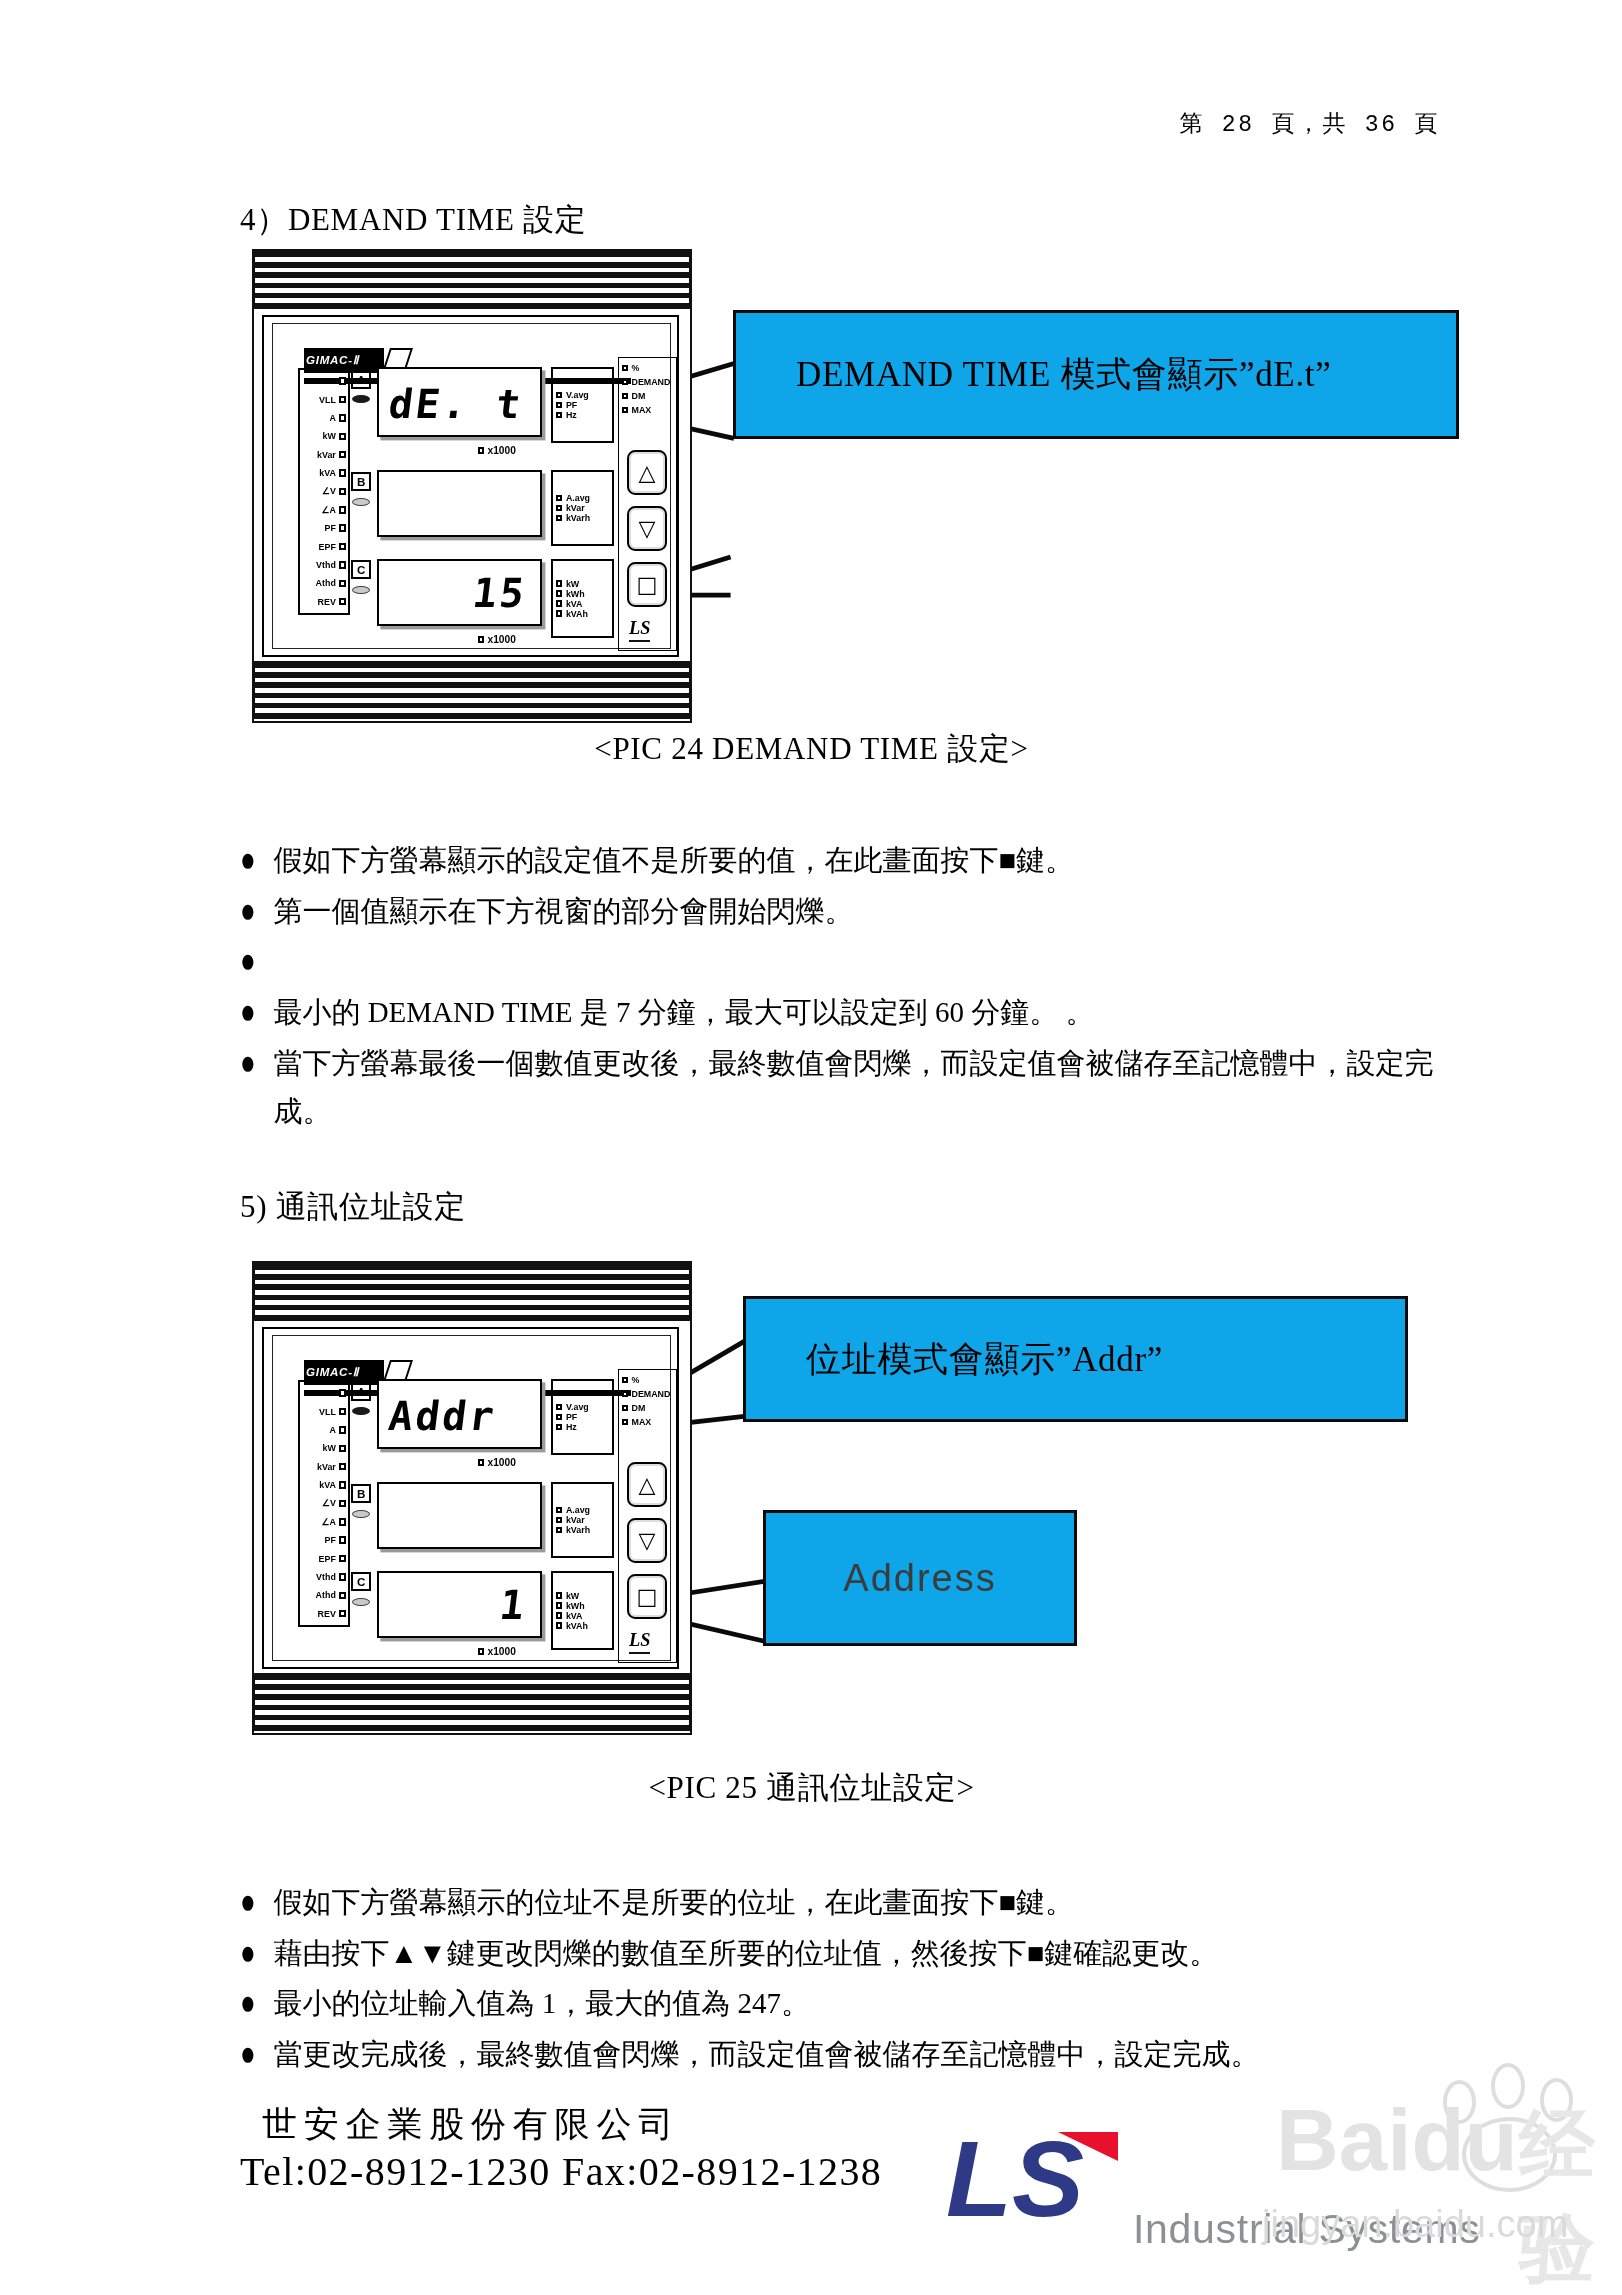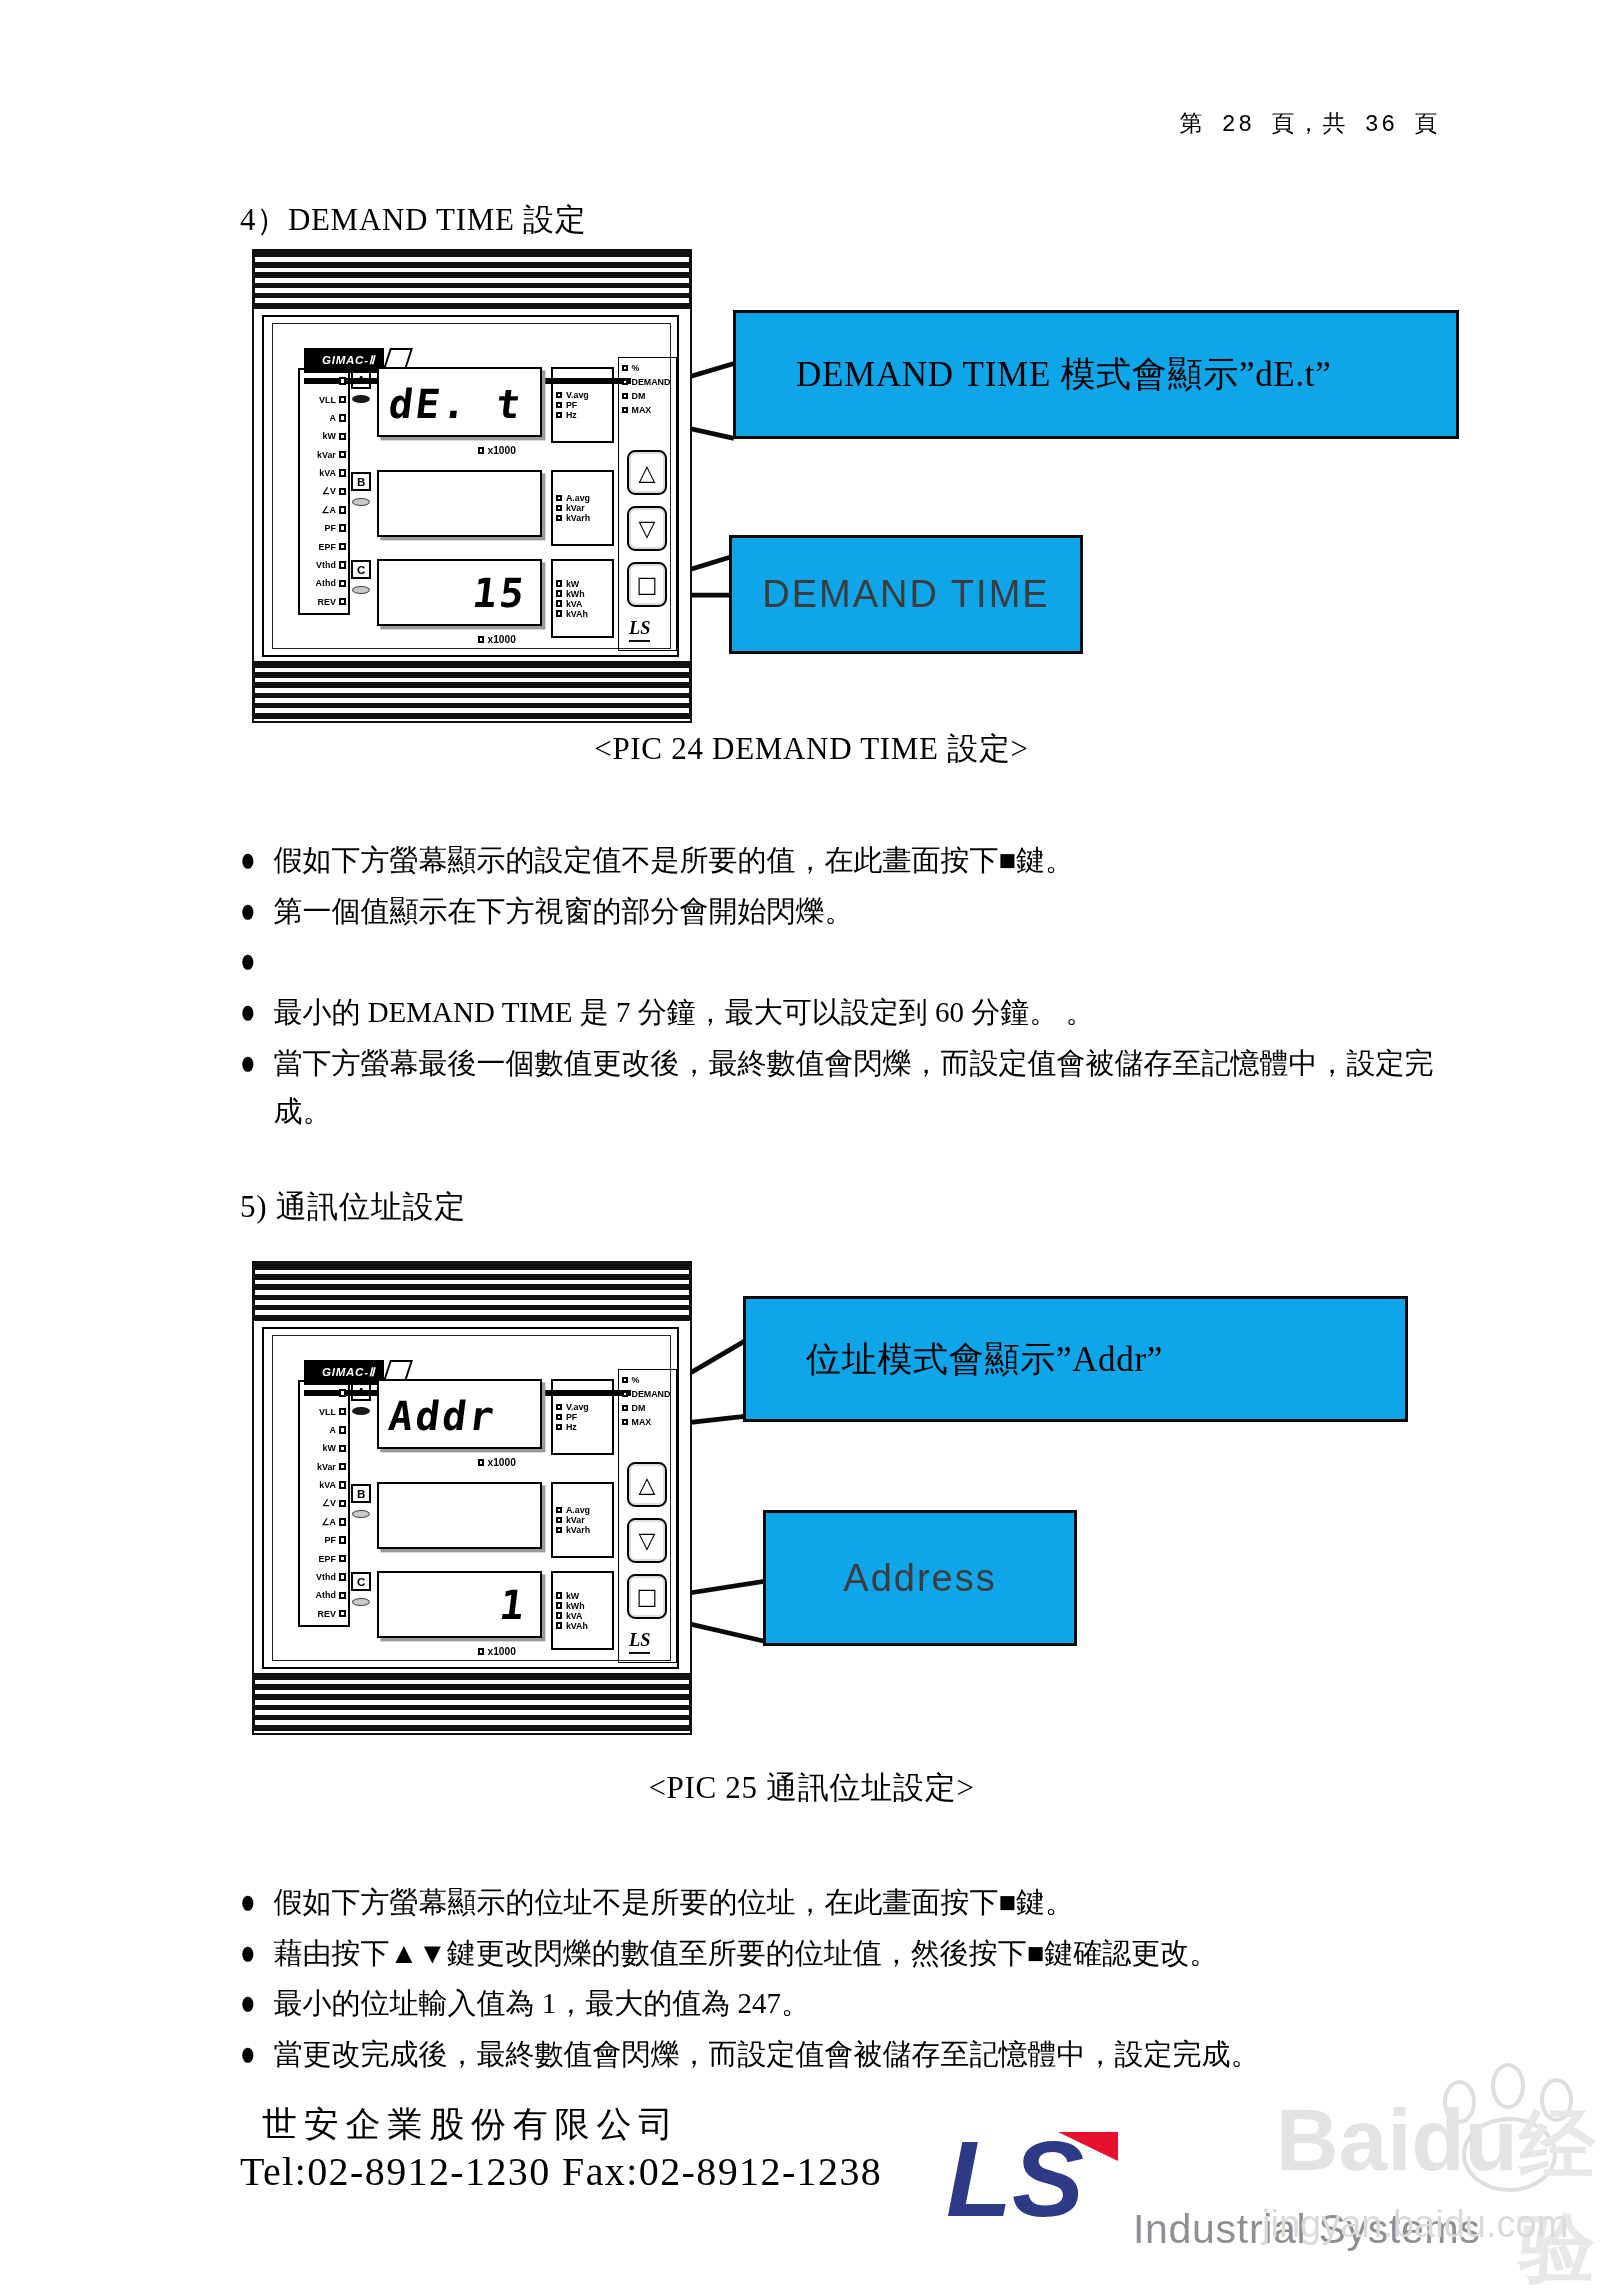--- a/index.html
+++ b/index.html
@@ -27,21 +27,21 @@
 
   
   .device{position:absolute;left:0;top:0;width:440px;height:474px;border:2px solid #111;background:#fff;}
   .d-hatch{position:absolute;left:0;width:436px;height:58px;
            background:repeating-linear-gradient(to bottom,#111 0 5.5px,#fff 5.5px 10.2px);border:0.7px solid #111;}
   .d-top{top:0;}
   .d-bot{top:410px;}
   .bezel{position:absolute;left:8.2px;top:64px;width:417px;height:342px;border:2px solid #000;background:#fff;}
   .bezel2{position:absolute;left:17.7px;top:72px;width:399px;height:326px;border:1.4px solid #222;}
   .badge{position:absolute;left:50px;top:97px;width:80px;height:24.5px;background:#000;color:#fff;
-         display:flex;align-items:center;padding-left:18px;
+         display:flex;align-items:center;padding-left:2px;
          font:bold italic 11.6px "Liberation Sans",sans-serif;letter-spacing:0.7px;}
   .badge-tail{position:absolute;left:132px;top:97px;width:23px;height:24.5px;border:2px solid #000;
               background:#fff;transform:skewX(-18deg);}
   .brand-bar{position:absolute;left:50px;top:127px;width:327px;height:5.5px;background:#000;}
 
   .lcol{position:absolute;left:44px;top:117px;width:52px;height:247px;border:2px solid #000;
         display:flex;flex-direction:column;justify-content:space-around;padding:2px 2px;}
   .lrow{display:flex;justify-content:flex-end;align-items:center;gap:2.7px;
         font:bold 8.9px "Liberation Sans",sans-serif;}
   .chk{display:inline-block;width:7.5px;height:7.5px;border:2px solid #000;background:#fff;flex:0 0 auto;}
@@ -289,23 +289,20 @@
       </div>
     <div class="pbtn" style="top:311px">
         <span>□</span>
       </div>
     <div class="ls-small">LS</div>
   </div>
 
   <div class="callout" style="left:481px;top:61px;width:726px;height:129px">
     <span class="co-serif">DEMAND TIME 模式會顯示”dE.t”</span>
   </div>
-  <div class="callout" style="left:477px;top:286px;width:354px;height:119px">
-    <span class="co-sans">DEMAND TIME</span>
-  </div>
 </div>
 
 <div class="caption" style="top:728px">&lt;PIC 24 DEMAND TIME 設定&gt;</div>
 
 <div class="blist" style="top:836px">
   <div class="bitem">
       <span class="bdot">●</span>
       <span>假如下方螢幕顯示的設定值不是所要的值，在此畫面按下■鍵。</span>
     </div>
   <div class="bitem">

